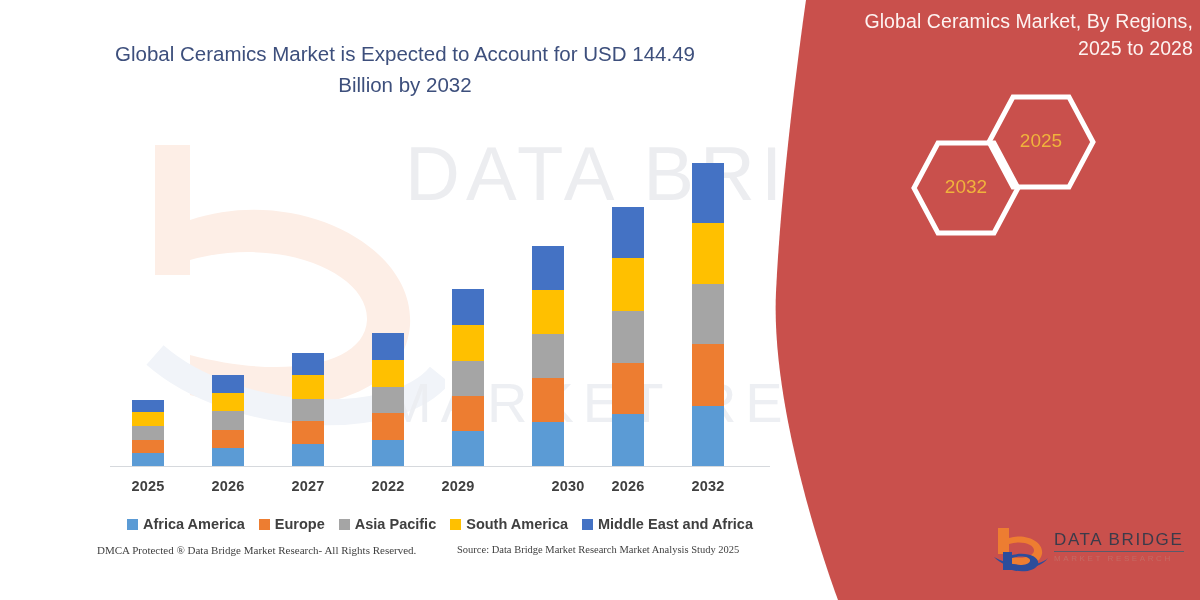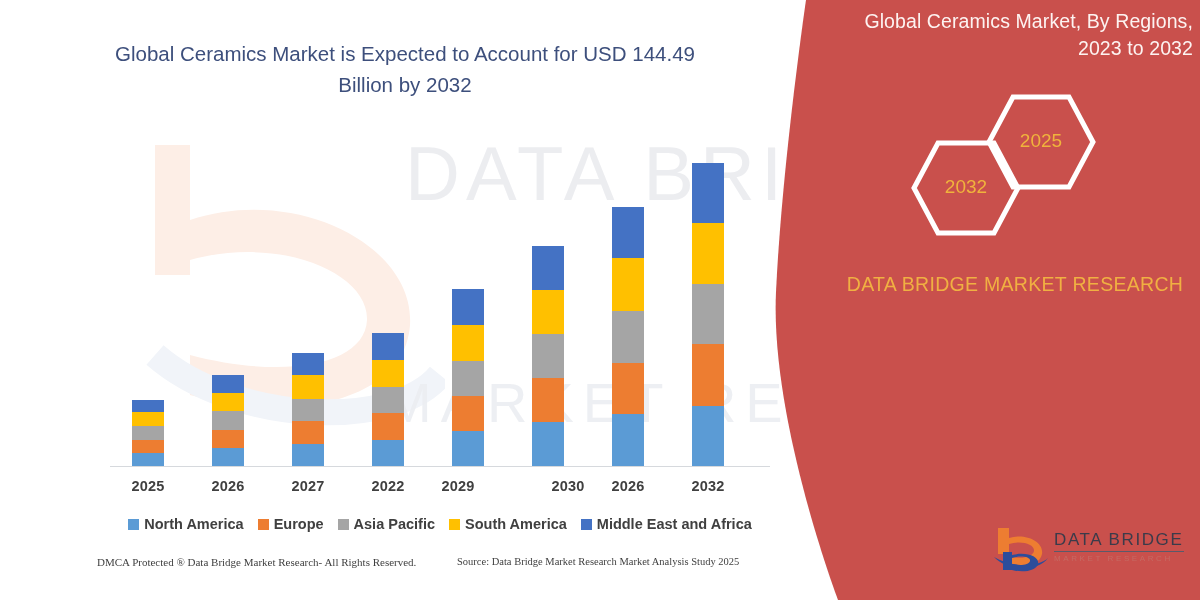--- a/index.html
+++ b/index.html
@@ -71,21 +71,21 @@
   }
 
   
   .legend{position:absolute;left:110px;top:512px;width:660px;height:24px;
      display:flex;align-items:center;justify-content:center;gap:14px;}
   .legend-item{display:flex;align-items:center;gap:5px;}
   .legend-swatch{width:11px;height:11px;display:block;}
   .legend-label{color:#404040;font-size:14.5px;font-weight:bold;white-space:nowrap;}
 
   
-  .footer{position:absolute;left:0;top:552px;width:800px;height:26px;}
+  .footer{position:absolute;left:0;top:540px;width:800px;height:26px;}
   .footer-left{position:absolute;left:97px;top:4px;color:#3f3f3f;
     font-family:"Liberation Serif", serif;font-size:11px;white-space:nowrap;}
   .footer-right{position:absolute;left:457px;top:4px;color:#3f3f3f;
     font-family:"Liberation Serif", serif;font-size:10.5px;white-space:nowrap;}
 </style>
 </head>
 <body>
 
 <div id="canvas">
 
@@ -177,21 +177,21 @@
         <div class="xlab" style="left: 248px;">2022</div>
         <div class="xlab" style="left: 318px;">2029</div>
         <div class="xlab" style="left: 428px;">2030</div>
         <div class="xlab" style="left: 488px;">2026</div>
         <div class="xlab" style="left: 568px;">2032</div>
       </div>
 
     <div class="legend">
         <div class="legend-item">
           <span class="legend-swatch" style="background: rgb(91, 155, 213);"></span>
-          <span class="legend-label">North America</span>
+          <span class="legend-label">Africa America</span>
         </div>
         <div class="legend-item">
           <span class="legend-swatch" style="background: rgb(237, 125, 49);"></span>
           <span class="legend-label">Europe</span>
         </div>
         <div class="legend-item">
           <span class="legend-swatch" style="background: rgb(165, 165, 165);"></span>
           <span class="legend-label">Asia Pacific</span>
         </div>
         <div class="legend-item">
@@ -204,38 +204,37 @@
         </div>
       </div>
 
     <div class="footer">
       <div class="footer-left">DMCA Protected ® Data Bridge Market Research- All Rights Reserved.</div>
       <div class="footer-right">Source: Data Bridge Market Research  Market Analysis Study 2025</div>
     </div>
   </div>
 
   <div class="panel-content">
-    <div class="panel-title">Global Ceramics Market, By Regions, 2023 to 2032</div>
+    <div class="panel-title">Global Ceramics Market, By Regions, 2025 to 2028</div>
 
     <div class="hexes">
       <div class="hex" style="left:0px;top:30px;">
         <svg width="112" height="100" viewBox="0 0 112 100">
           <polygon points="28,5 84,5 108,50 84,95 28,95 4,50" fill="none" stroke="#ffffff" stroke-width="5"></polygon>
         </svg>
         <div class="hex-label" style="top:38px;left:0;width:112px;">2032</div>
       </div>
       <div class="hex" style="left:75px;top:-16px;">
         <svg width="112" height="100" viewBox="0 0 112 100">
           <polygon points="28,5 84,5 108,50 84,95 28,95 4,50" fill="none" stroke="#ffffff" stroke-width="5"></polygon>
         </svg>
         <div class="hex-label" style="top:38px;left:0;width:112px;">2025</div>
       </div>
     </div>
 
-    <div class="brand-name">DATA BRIDGE MARKET RESEARCH</div>
   </div>
 
   <div class="dbmr-logo">
     <div class="dbmr-mark">
       <svg width="62" height="52" viewBox="0 0 62 52">
         <path d="M8 4 L19 4 L19 30 L8 30 Z" fill="#ED7D31"></path>
         <path d="M19 14 C 36 9, 54 18, 52 30 C 50 41, 33 45, 19 40 L19 32 C 30 36, 43 33, 44 27 C 45 20, 31 16, 19 20 Z" fill="#ED7D31"></path>
         <path d="M4 33 C 18 48, 48 48, 58 34 C 48 44, 20 43, 4 33 Z" fill="#2C4D9B"></path>
         <path d="M13 28 L22 28 L22 46 L13 46 Z" fill="#2C4D9B"></path>
         <path d="M22 31 C 37 27, 50 33, 48 40 C 46 47, 33 49, 22 46 L22 40 C 30 42, 39 41, 40 37 C 41 33, 31 31, 22 34 Z" fill="#2C4D9B"></path>

